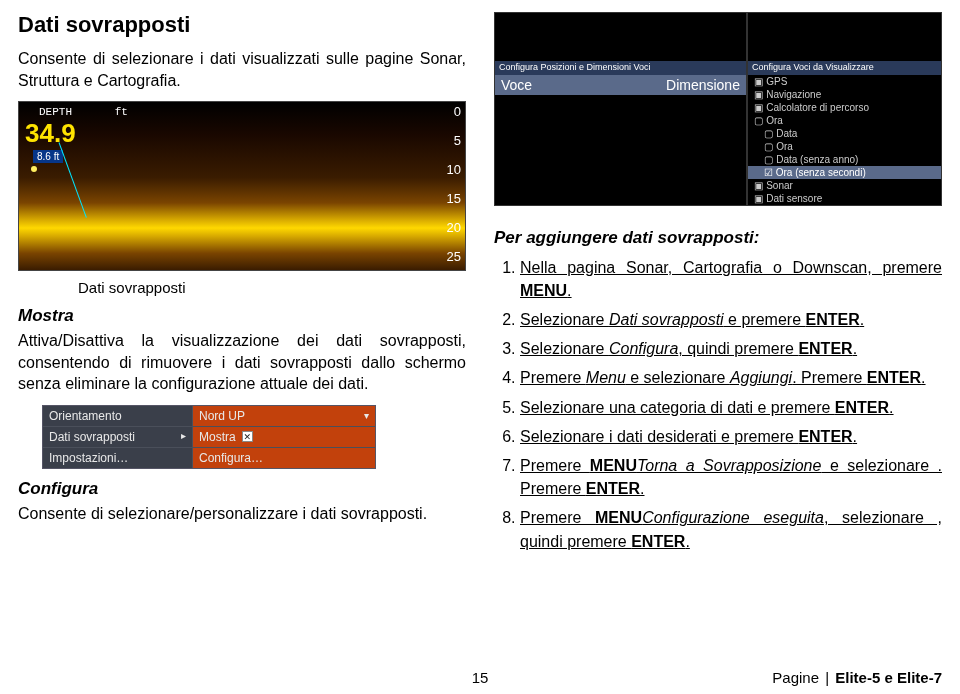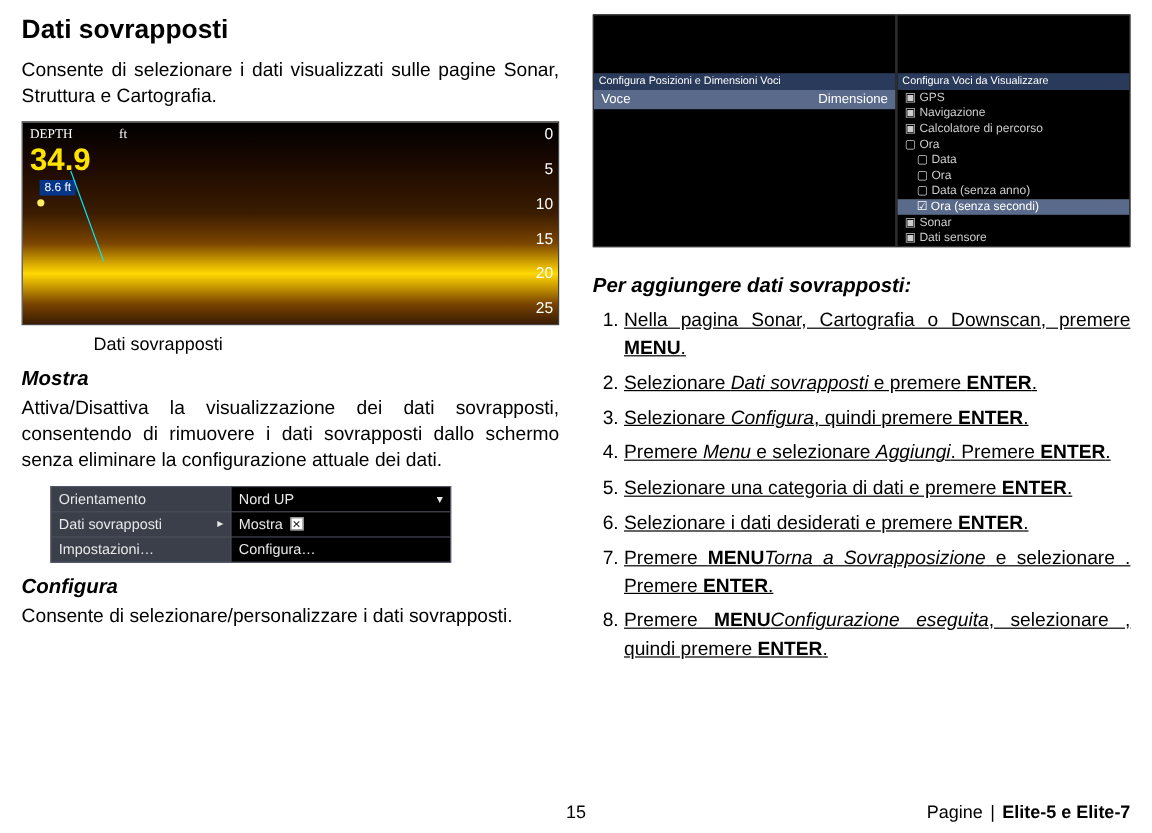--- a/index.html
+++ b/index.html
@@ -48,24 +48,24 @@
     width: 100%;
     height: 170px;
     background: linear-gradient(180deg, #000 0%, #1a0800 20%, #3a1c00 45%, #7a4400 60%, #d6a800 70%, #ffd800 75%, #d6a800 80%, #7a4400 90%, #3a1c00 100%);
     position: relative;
     border: 1px solid #444;
     margin: 4px 0 8px 0;
     overflow: hidden;
   }
   .sonar-topbar {
     position: absolute;
-    top: 4px; left: 6px;
+    top: 4px; left: 20px;
     color: #fff;
     font-size: 11px;
-    font-family: Liberation Serif, serif;
+    font-family: Liberation Mono, monospace;
   }
   .sonar-depth {
     position: absolute;
     top: 16px; left: 6px;
     color: #ffe400;
     font-size: 26px;
     font-weight: bold;
   }
   .sonar-ft {
     position: absolute;
@@ -126,21 +126,21 @@
     width: 150px;
     padding: 3px 6px;
     border-right: 1px solid #4a4f5a;
   }
   .menu-cell-r {
     flex: 1;
     padding: 3px 6px;
     display: flex;
     align-items: center;
     gap: 6px;
-    background: #000000;
+    background: #c2410c;
   }
   .menu-chevron {
     margin-left: auto;
     font-size: 10px;
   }
   .menu-check {
     width: 11px; height: 11px;
     border: 1px solid #888;
     background: #fff;
     display: inline-flex;
@@ -175,21 +175,21 @@
     background: #2a3a5a;
     color: #fff;
     padding: 1px 4px;
     font-size: 9px;
     margin-top: 48px;
   }
   .cb-header-row {
     display: flex;
     background: #5a6a8a;
     color: #fff;
-    font-size: 11px;
+    font-size: 14px;
     align-items: center;
   }
   .cb-header-row span { padding: 1px 6px; }
   .cb-header-row span:first-child { flex: 1; }
   .cb-actions {
     position: absolute;
     right: 8px;
     top: 22px;
     width: 120px;
   }

